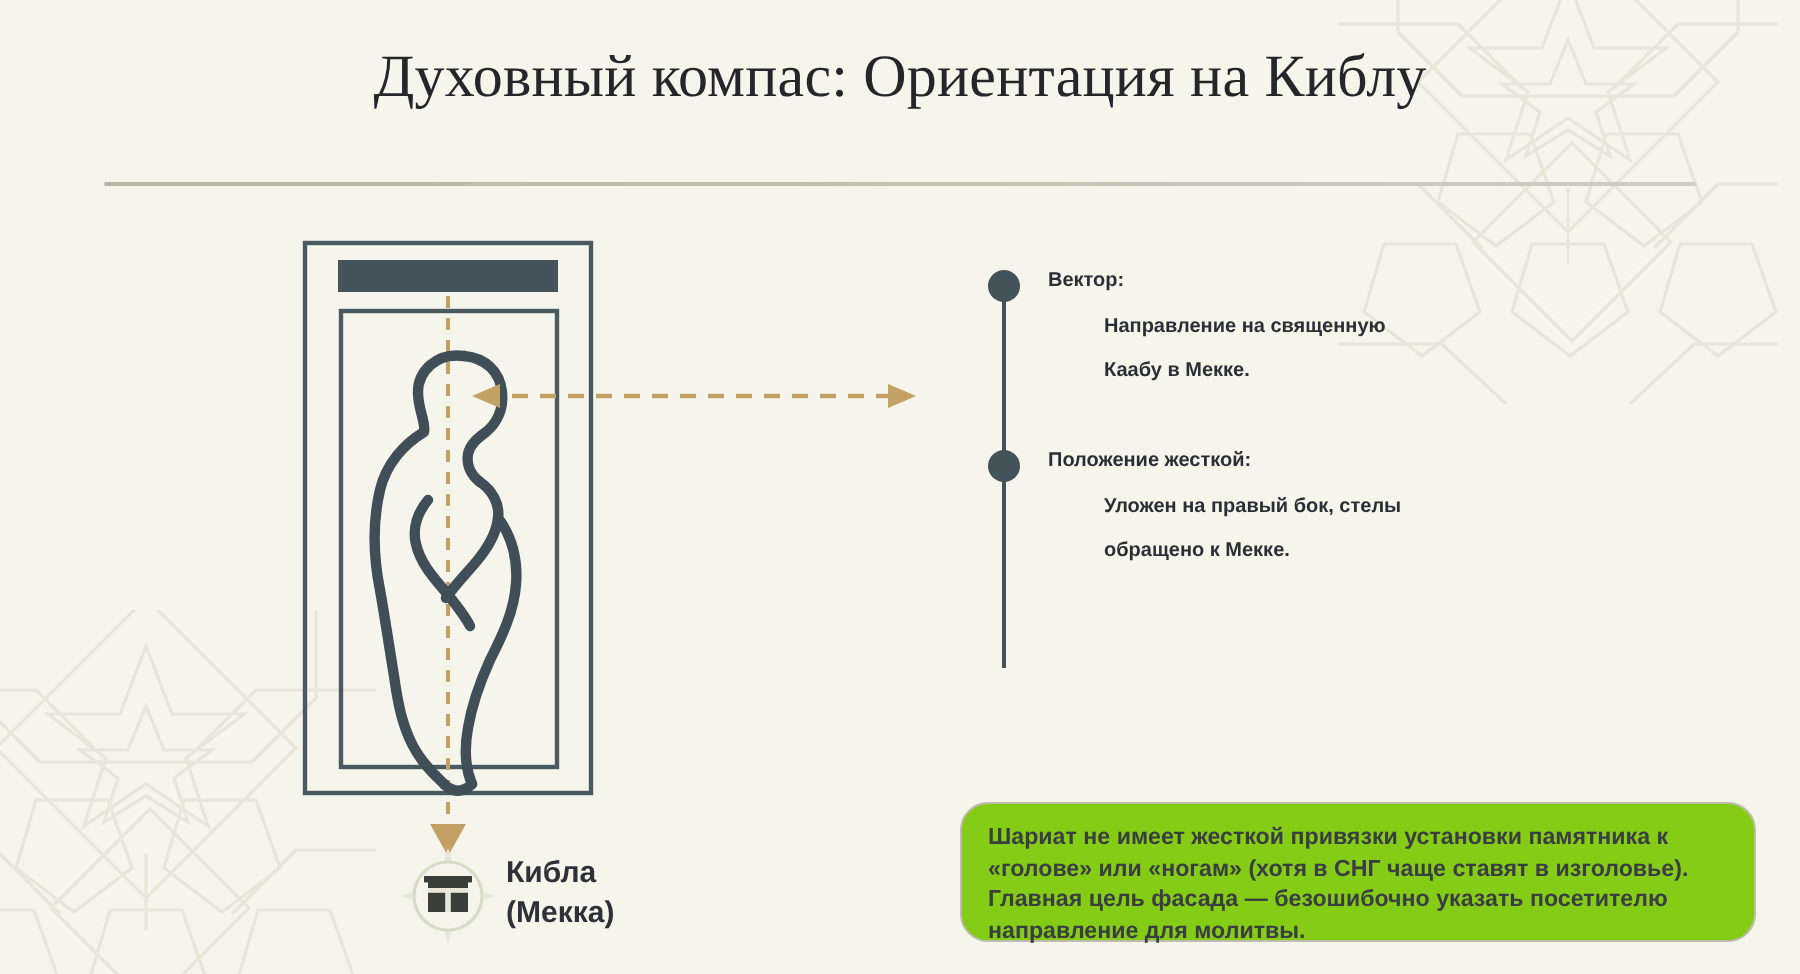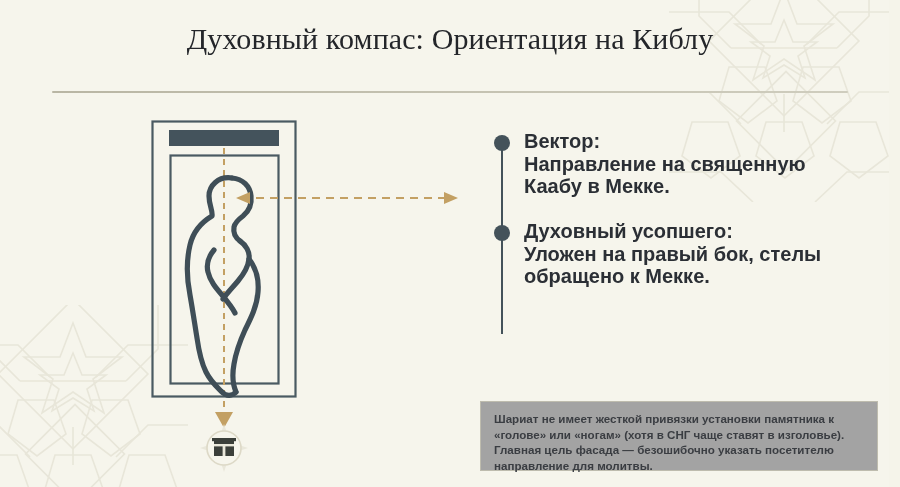--- a/index.html
+++ b/index.html
@@ -101,44 +101,45 @@
     left: 2px;
     top: 5px;
     width: 16px;
     height: 16px;
     border-radius: 50%;
     background: #44525a;
   }
   .bullet-text {
     margin-left: 32px;
     color: #2e3238;
-    font-size: 20px;
+    font-size: 10px;
     line-height: 22.5px;
   }
   .bullet-head {
     display: block;
     font-weight: bold;
     color: #2b2f35;
   }
   .bullet-body {
     display: block;
     font-weight: bold;
     color: #2b2f35;
+    margin-left: 28px;
   }
 
   
   #note-box {
     position: absolute;
     left: 480px;
     top: 401px;
     width: 398px;
     height: 70px;
-    background: #a3a3a3;
+    background: #84cc16;
     border: 1px solid #bebcae;
-    border-radius: 0;
+    border-radius: 14px;
     box-sizing: border-box;
     padding: 9px 13px 0 13px;
   }
   #note-text {
     font-size: 11.6px;
     line-height: 15.6px;
     color: #3a3d42;
     font-weight: bold;
   }
 
@@ -280,37 +281,41 @@
         <g>
           <rect x="214" y="440" width="20" height="16" fill="#3b3f3a"></rect>
           <rect x="212" y="438" width="24" height="3.2" fill="#3b3f3a"></rect>
           <rect x="214" y="444" width="20" height="2.4" fill="#e9e7da"></rect>
           <rect x="222.6" y="446" width="2.8" height="10" fill="#e9e7da"></rect>
         </g>
       </g>
     </svg>
   </div>
 
+  <div id="qibla-label">
+    <span>Кибла</span>
+    <span class="l2">(Мекка)</span>
+  </div>
 
   <div id="bullets">
     <div id="bullet-axis"></div>
 
     <div class="bullet" style="top:4px;">
       <span class="bullet-dot"></span>
       <div class="bullet-text">
         <span class="bullet-head">Вектор:</span>
         <span class="bullet-body" style="white-space:pre-line;">Направление на священную
 Каабу в Мекке.</span>
       </div>
     </div>
 
     <div class="bullet" style="top:94px;">
       <span class="bullet-dot"></span>
       <div class="bullet-text">
-        <span class="bullet-head">Духовный усопшего:</span>
+        <span class="bullet-head">Положение жесткой:</span>
         <span class="bullet-body" style="white-space:pre-line;">Уложен на правый бок, стелы
 обращено к Мекке.</span>
       </div>
     </div>
 
   </div>
 
   <div id="note-box">
     <div id="note-text">Шариат не имеет жесткой привязки установки памятника к «голове» или «ногам» (хотя в СНГ чаще ставят в изголовье). Главная цель фасада — безошибочно указать посетителю направление для молитвы.</div>
   </div>

